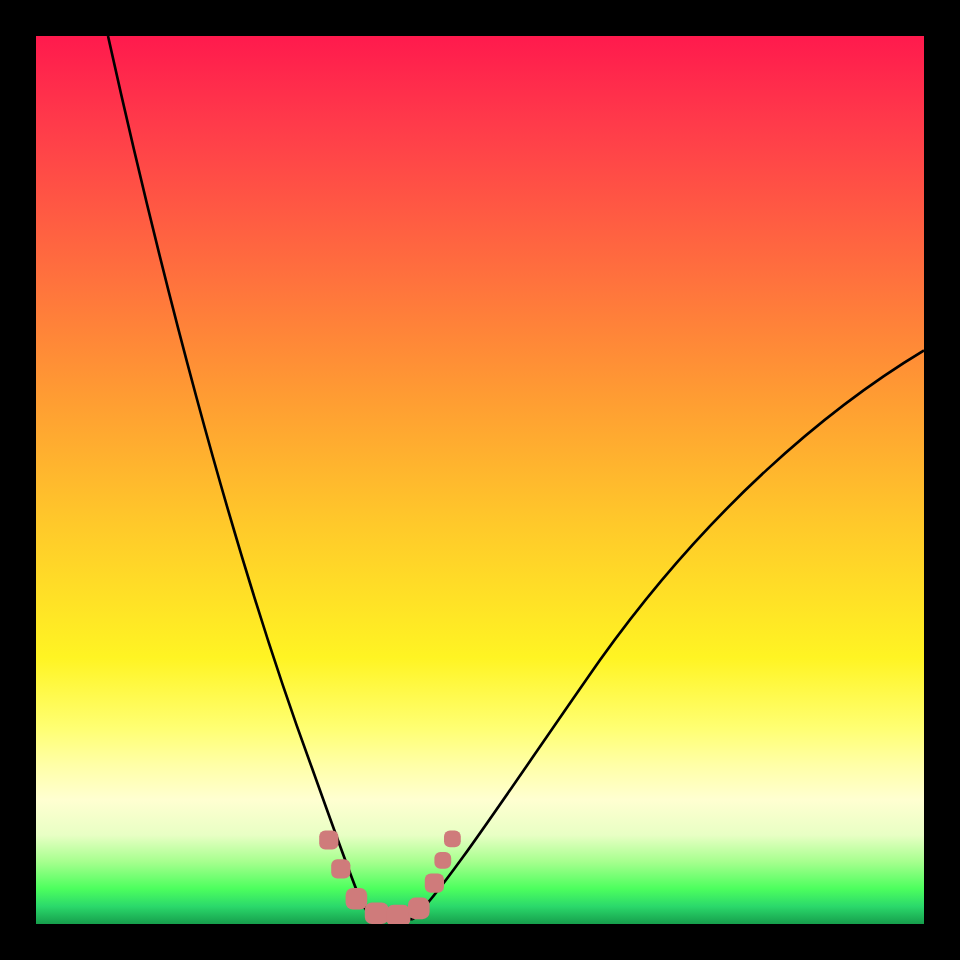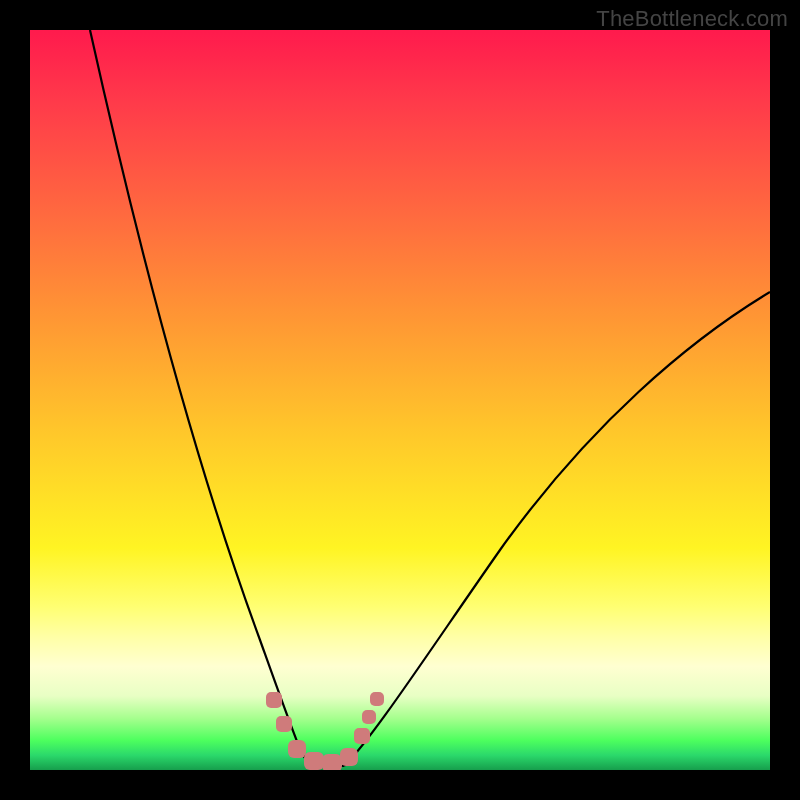--- a/index.html
+++ b/index.html
@@ -82,14 +82,13 @@
         <rect x="258" y="710" width="18" height="18" rx="6"></rect>
         <rect x="274" y="722" width="20" height="18" rx="6"></rect>
         <rect x="292" y="724" width="20" height="18" rx="6"></rect>
         <rect x="310" y="718" width="18" height="18" rx="6"></rect>
         <rect x="324" y="698" width="16" height="16" rx="5"></rect>
         <rect x="332" y="680" width="14" height="14" rx="5"></rect>
         <rect x="340" y="662" width="14" height="14" rx="5"></rect>
       </g>
     </svg>
   </div>
-  <div class="watermark">TheBottleneck.com</div>
 </div>
 
 </body></html>

